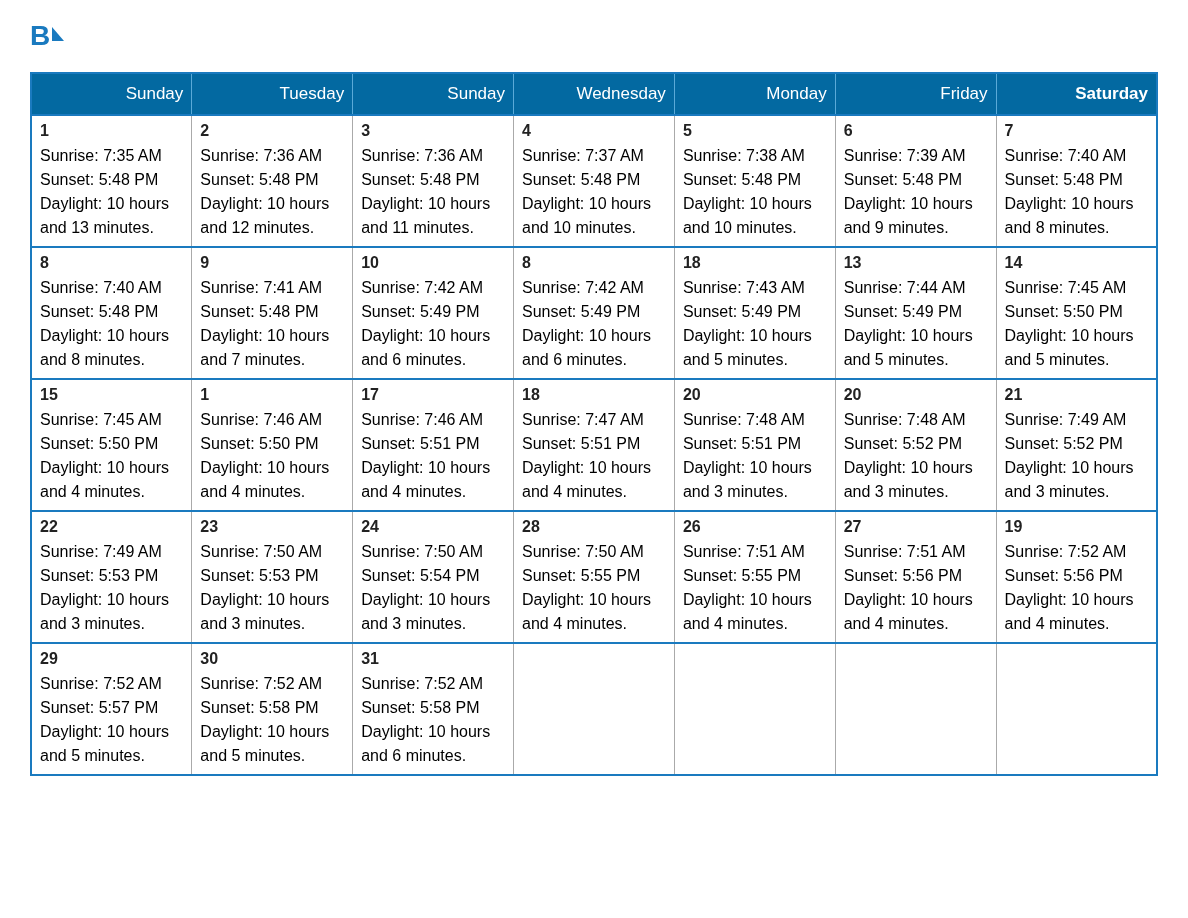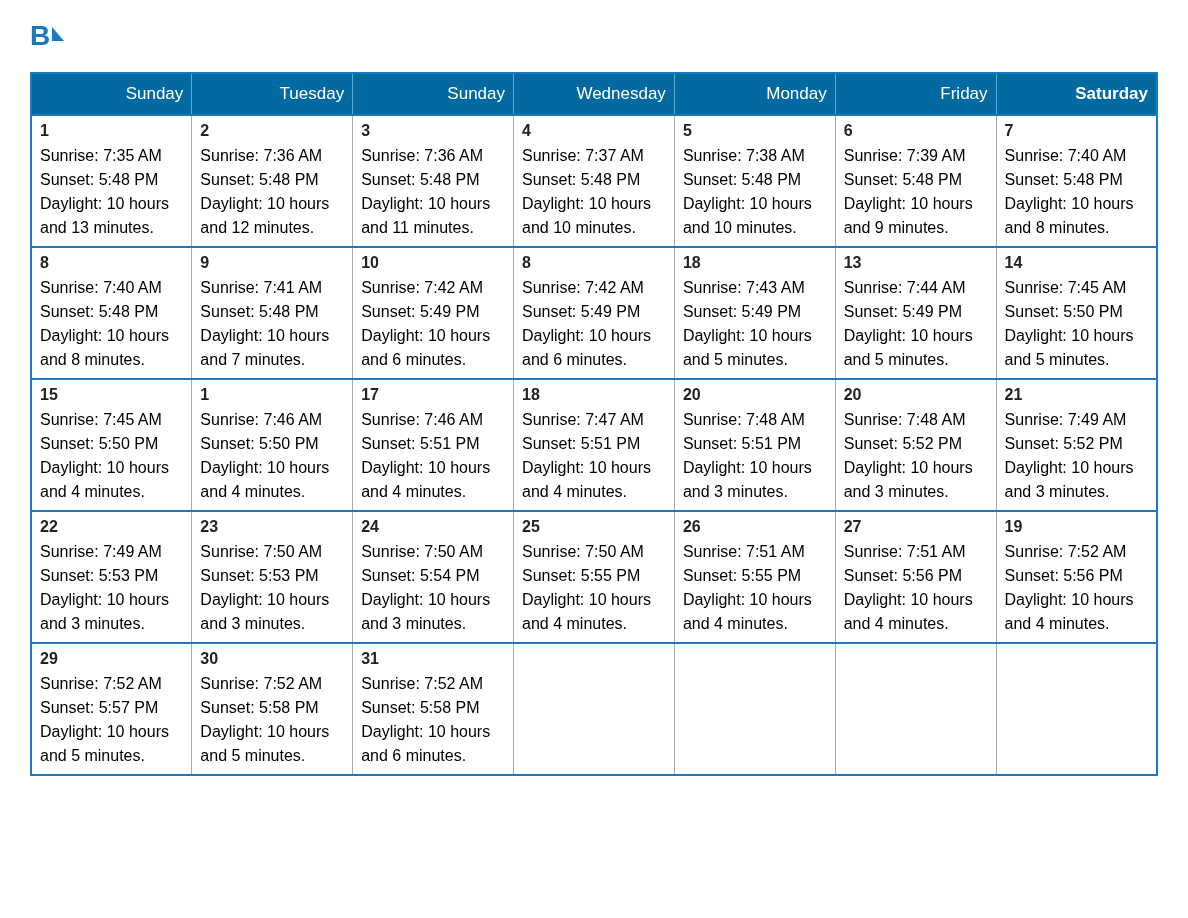--- a/index.html
+++ b/index.html
@@ -246,21 +246,21 @@
         </td>
         <td>
           <span class="day-number">23</span>
           <div class="day-info">Sunrise: 7:50 AM<br>Sunset: 5:53 PM<br>Daylight: 10 hours and 3 minutes.</div>
         </td>
         <td>
           <span class="day-number">24</span>
           <div class="day-info">Sunrise: 7:50 AM<br>Sunset: 5:54 PM<br>Daylight: 10 hours and 3 minutes.</div>
         </td>
         <td>
-          <span class="day-number">25</span>
+          <span class="day-number">28</span>
           <div class="day-info">Sunrise: 7:50 AM<br>Sunset: 5:55 PM<br>Daylight: 10 hours and 4 minutes.</div>
         </td>
         <td>
           <span class="day-number">26</span>
           <div class="day-info">Sunrise: 7:51 AM<br>Sunset: 5:55 PM<br>Daylight: 10 hours and 4 minutes.</div>
         </td>
         <td>
           <span class="day-number">27</span>
           <div class="day-info">Sunrise: 7:51 AM<br>Sunset: 5:56 PM<br>Daylight: 10 hours and 4 minutes.</div>
         </td>

